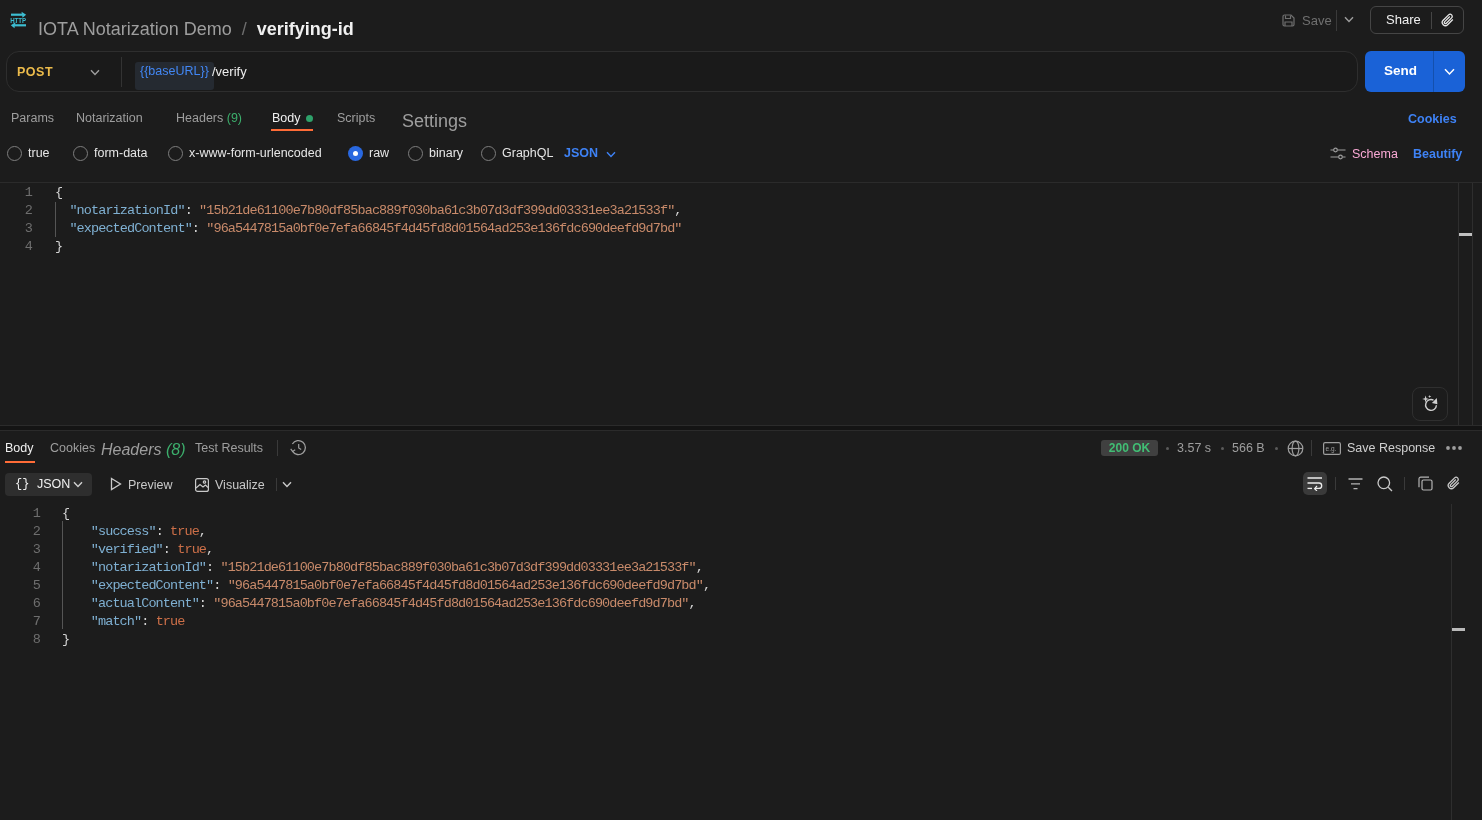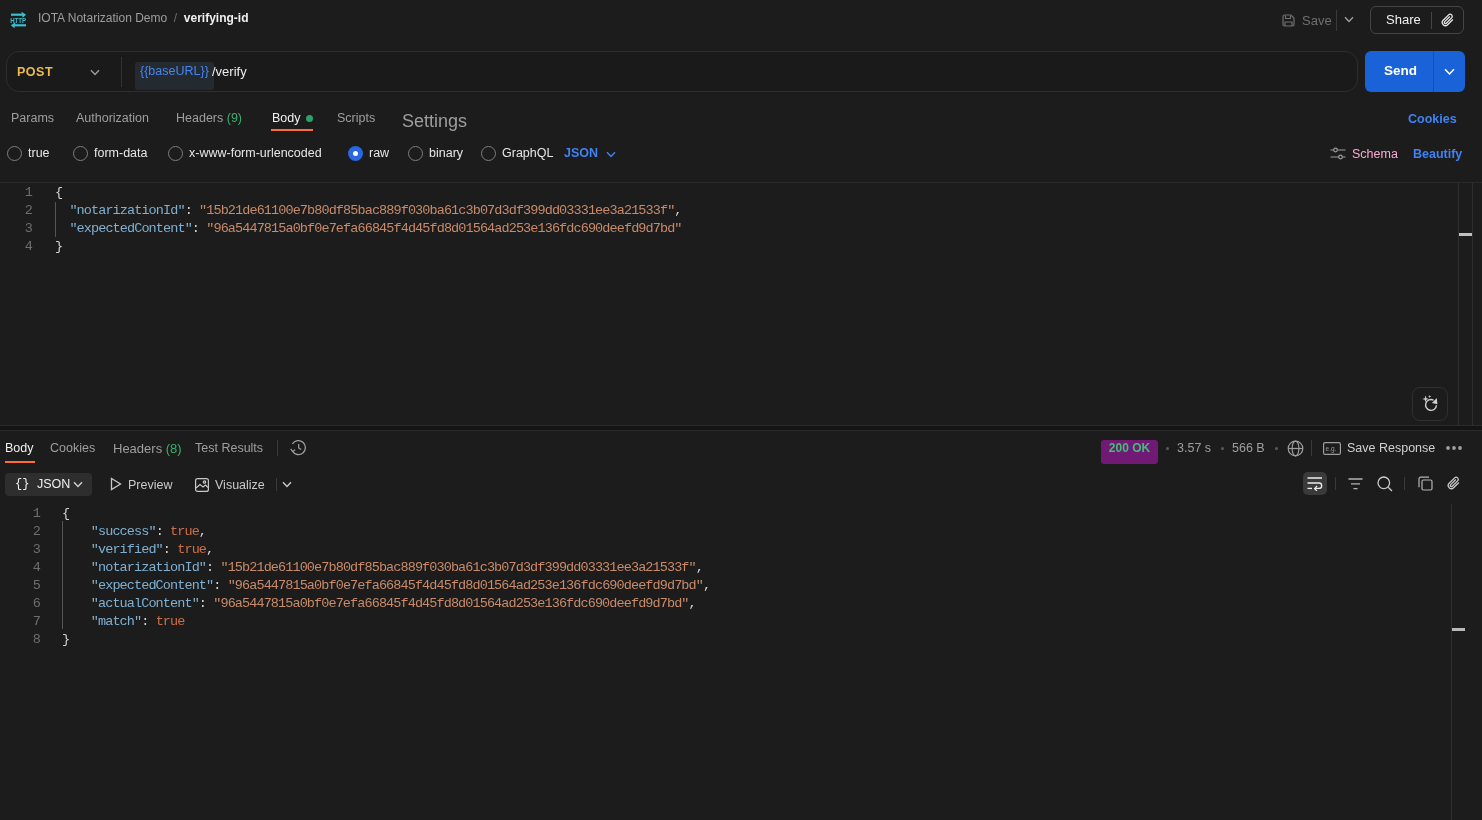--- a/index.html
+++ b/index.html
@@ -11,21 +11,21 @@
 
 <div class="abs" style="left:10px;top:11px;">
 <svg width="17" height="18" viewBox="0 0 17 18">
 <path d="M1 2.6 H12.2 V4.8 H1 Z" fill="#3dbdd1"></path>
 <path d="M11.5 0.8 L16.2 3.7 L12.5 6.7 Z" fill="#3dbdd1"></path>
 <path d="M16 13.2 H4.8 V15.4 H16 Z" fill="#3dbdd1"></path>
 <path d="M5.5 11.3 L0.8 14.3 L4.5 17.2 Z" fill="#3dbdd1"></path>
 <text x="0.2" y="11.8" fill="#3dbdd1" font-family="Liberation Sans" font-weight="bold" font-size="7" textLength="16" lengthAdjust="spacingAndGlyphs">HTTP</text>
 </svg>
 </div>
-<div class="abs" style="left:38px;top:11px;font-size:12px;color:#9e9e9e;">IOTA Notarization Demo&nbsp;&nbsp;<span style="color:#6e6e6e;">/</span>&nbsp;&nbsp;<span style="color:#f0f0f0;font-weight:bold;">verifying-id</span></div>
+<div class="abs" style="left:38px;top:19px;font-size:18px;color:#9e9e9e;">IOTA Notarization Demo&nbsp;&nbsp;<span style="color:#6e6e6e;">/</span>&nbsp;&nbsp;<span style="color:#f0f0f0;font-weight:bold;">verifying-id</span></div>
 
 <div class="abs" style="left:1282px;top:14px;">
 <svg width="13" height="13" viewBox="0 0 13 13" fill="none" stroke="#6f6f6f" stroke-width="1.2">
 <path d="M1 2.5 a1.5 1.5 0 0 1 1.5-1.5 H9 L12 4 V10.5 a1.5 1.5 0 0 1-1.5 1.5 H2.5 A1.5 1.5 0 0 1 1 10.5 Z"></path>
 <path d="M3.5 1.5 V4.5 H8.5 V1.5"></path>
 <path d="M3 12 V8 H10 V12"></path>
 </svg>
 </div>
 <div class="abs" style="left:1302px;top:13px;font-size:13px;color:#6f6f6f;">Save</div>
 <div class="abs" style="left:1336px;top:10px;width:1px;height:21px;background:#3a3a3a;"></div>
@@ -60,21 +60,21 @@
 <div class="abs" style="left:19px;top:12px;font-size:13.5px;font-weight:bold;color:#fff;">Send</div>
 <div class="abs" style="left:68px;top:0;width:1px;height:41px;background:#1450ad;"></div>
 <div class="abs" style="left:79px;top:17px;">
 <svg width="11" height="8" viewBox="0 0 11 8" fill="none" stroke="#fff" stroke-width="1.5">
         <path d="M1 1.3 L5.5 6 L10 1.3"></path>
       </svg>
 </div>
 </div>
 
 <div class="abs" style="left:11px;top:111px;font-size:12.5px;color:#9e9e9e;">Params</div>
-<div class="abs" style="left:76px;top:111px;font-size:12.5px;color:#9e9e9e;">Authorization</div>
+<div class="abs" style="left:76px;top:111px;font-size:12.5px;color:#9e9e9e;">Notarization</div>
 <div class="abs" style="left:176px;top:111px;font-size:12.5px;color:#9e9e9e;">Headers <span style="color:#3cae6c;">(9)</span></div>
 <div class="abs" style="left:272px;top:111px;font-size:12.5px;color:#f0f0f0;">Body</div>
 <div class="abs" style="left:306px;top:115px;width:7px;height:7px;border-radius:50%;background:#2ea16a;"></div>
 <div class="abs" style="left:271px;top:129px;width:42px;height:2px;background:#ff6c37;"></div>
 <div class="abs" style="left:337px;top:111px;font-size:12.5px;color:#9e9e9e;">Scripts</div>
 <div class="abs" style="left:402px;top:111px;font-size:18px;color:#9e9e9e;">Settings</div>
 <div class="abs" style="left:1408px;top:112px;font-size:12.5px;font-weight:bold;color:#3e82f5;">Cookies</div>
 
 <div class="abs" style="left:0;top:146px;height:15px;">
 <div class="abs" style="left:7px;top:0;width:15px;height:15px;border:1.5px solid #7d7d7d;border-radius:50%;"></div>
@@ -129,32 +129,32 @@
 <path d="M13.5 6.2 A5.4 5.4 0 1 0 16.4 11.2" fill="none" stroke="#cfcfcf" stroke-width="1.4"></path>
 <path d="M16.8 4.1 L17.4 10.3 L11.9 8.9 Z" fill="#cfcfcf"></path>
 </svg>
 </div>
 
 <div class="abs" style="left:0;top:425px;width:1482px;height:6px;background:#141414;border-top:1px solid #2b2b2b;border-bottom:1px solid #2b2b2b;"></div>
 
 <div class="abs" style="left:5px;top:441px;font-size:12.5px;color:#f0f0f0;">Body</div>
 <div class="abs" style="left:5px;top:461px;width:30px;height:2px;background:#ff6c37;"></div>
 <div class="abs" style="left:50px;top:441px;font-size:12.5px;color:#9e9e9e;">Cookies</div>
-<div class="abs" style="left:113px;top:441px;font-size:13px;color:#9e9e9e;">Headers <span style="color:#3cae6c;">(8)</span></div>
+<div class="abs" style="left:101px;top:441px;font-size:16px;color:#9e9e9e;font-style:italic;">Headers <span style="color:#3cae6c;">(8)</span></div>
 <div class="abs" style="left:195px;top:441px;font-size:12.5px;color:#9e9e9e;">Test Results</div>
 <div class="abs" style="left:277px;top:440px;width:1px;height:16px;background:#3a3a3a;"></div>
 <div class="abs" style="left:290px;top:439px;">
 <svg width="17" height="17" viewBox="0 0 17 17" fill="none" stroke="#9e9e9e" stroke-width="1.3">
 <path d="M2.4 5 A7 7 0 1 1 2.4 12.2"></path>
 <path d="M0.7 9.8 L2.6 12.4 L5.2 10.8" stroke-width="1.2"></path>
 <path d="M8.7 4.9 V8.9 L11.2 10.5" stroke-width="1.2"></path>
 </svg>
 </div>
 
-<div class="abs" style="left:1101px;top:440px;width:57px;height:24px;background:#701a75;border-radius:3px;text-align:center;font-size:12px;font-weight:bold;color:#41bd74;line-height:16px;">200 OK</div>
+<div class="abs" style="left:1101px;top:440px;width:57px;height:16px;background:#404040;border-radius:3px;text-align:center;font-size:12px;font-weight:bold;color:#41bd74;line-height:16px;">200 OK</div>
 <div class="abs" style="left:1166px;top:447px;width:3px;height:3px;border-radius:50%;background:#5a5a5a;"></div>
 <div class="abs" style="left:1177px;top:441px;font-size:12.5px;color:#9e9e9e;">3.57 s</div>
 <div class="abs" style="left:1221px;top:447px;width:3px;height:3px;border-radius:50%;background:#5a5a5a;"></div>
 <div class="abs" style="left:1232px;top:441px;font-size:12.5px;color:#9e9e9e;">566 B</div>
 <div class="abs" style="left:1275px;top:447px;width:3px;height:3px;border-radius:50%;background:#5a5a5a;"></div>
 <div class="abs" style="left:1287px;top:440px;">
 <svg width="17" height="17" viewBox="0 0 17 17" fill="none" stroke="#9e9e9e" stroke-width="1.2">
 <circle cx="8.5" cy="8.5" r="7.3"></circle>
 <ellipse cx="8.5" cy="8.5" rx="3.4" ry="7.3"></ellipse>
 <path d="M1.2 8.5 H15.8"></path>

